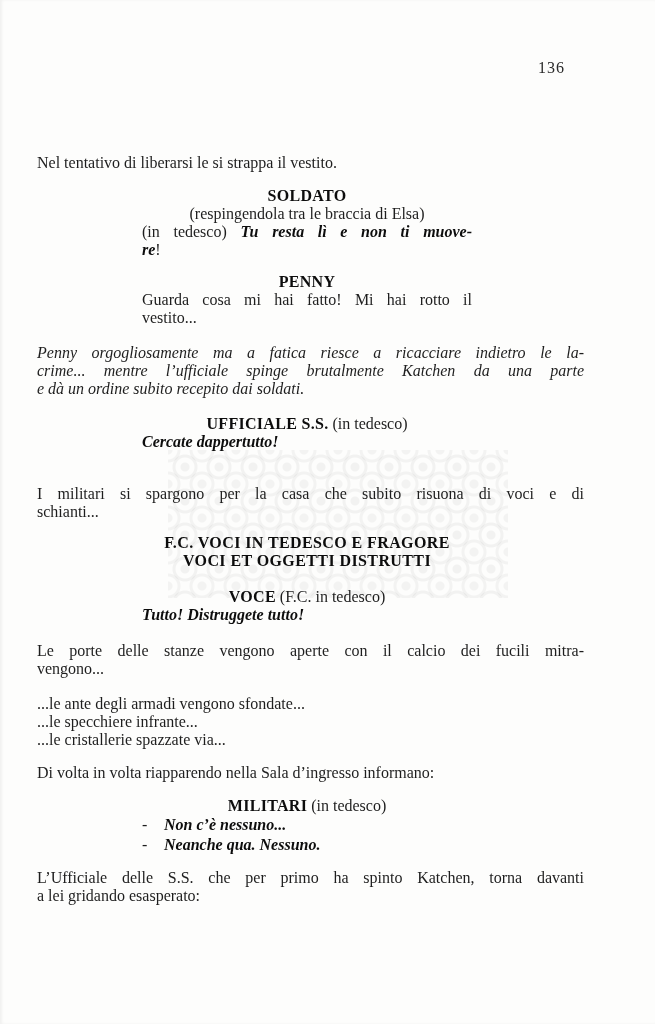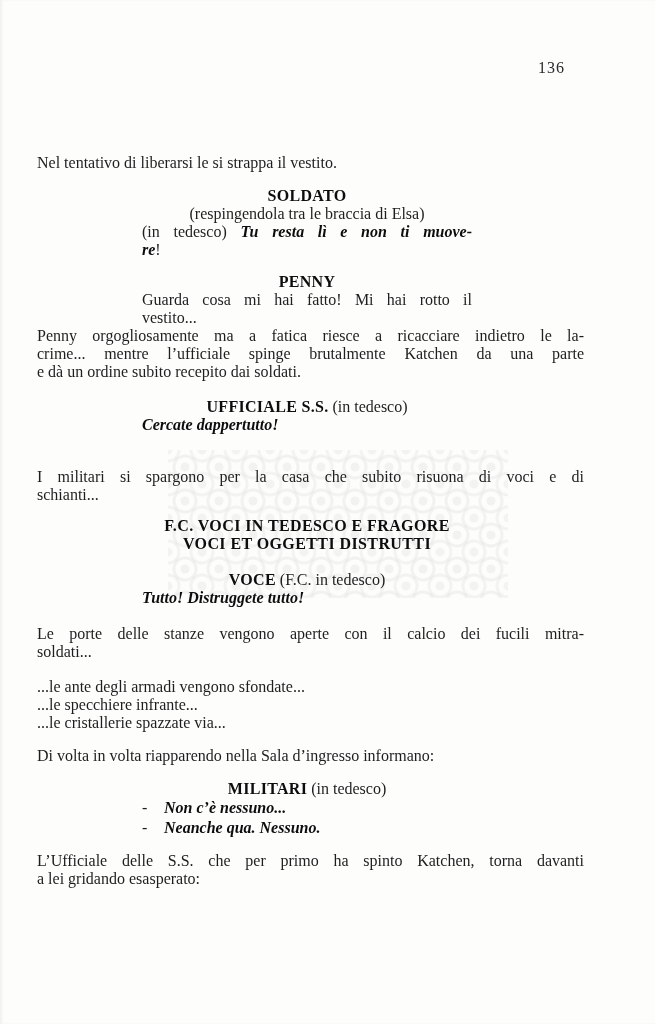--- a/index.html
+++ b/index.html
@@ -54,21 +54,21 @@
   .paren{text-align:center;}
   .bi{font-weight:bold;font-style:italic;color:#0d0d0d;}
   .heading-block{margin-left:105px;width:330px;text-align:center;}
   .heading-line{font-weight:bold;letter-spacing:0.4px;color:#0d0d0d;line-height:18px;}
   .dash-line{display:flex;line-height:20px;}
   .dash{width:10px;margin-right:12px;flex:none;}
   
   .b1{margin-top:154px;}
   .b2{margin-top:15px;}
   .b3{margin-top:14px;}
-  .b4{}
+  .b4{margin-top:17px;font-style:italic;}
   .b5{margin-top:17px;}
   .b6{margin-top:34px;}
   .b7{margin-top:13px;}
   .b8{margin-top:18px;}
   .b9{margin-top:18px;}
   .b10{margin-top:17px;}
   .b11{margin-top:15px;}
   .b12{margin-top:15px;}
   .b13{margin-top:14px;}
 </style>
@@ -127,21 +127,21 @@
 
     <div class="dialogue b8">
       <div class="line char-line">
         <span class="char-name">VOCE</span><span> (F.C. in tedesco)</span>
       </div>
       <div class="line bi">Tutto! Distruggete tutto!</div>
     </div>
 
     <div class="action b9">
       <div class="line jl">Le porte delle stanze vengono aperte con il calcio dei fucili mitra-</div>
-      <div class="line">soldati...</div>
+      <div class="line">vengono...</div>
     </div>
 
     <div class="action b10">
       <div class="line">...le ante degli armadi vengono sfondate...</div>
       <div class="line">...le specchiere infrante...</div>
       <div class="line">...le cristallerie spazzate via...</div>
     </div>
 
     <div class="line action b11">Di volta in volta riapparendo nella Sala d’ingresso informano:</div>
 

